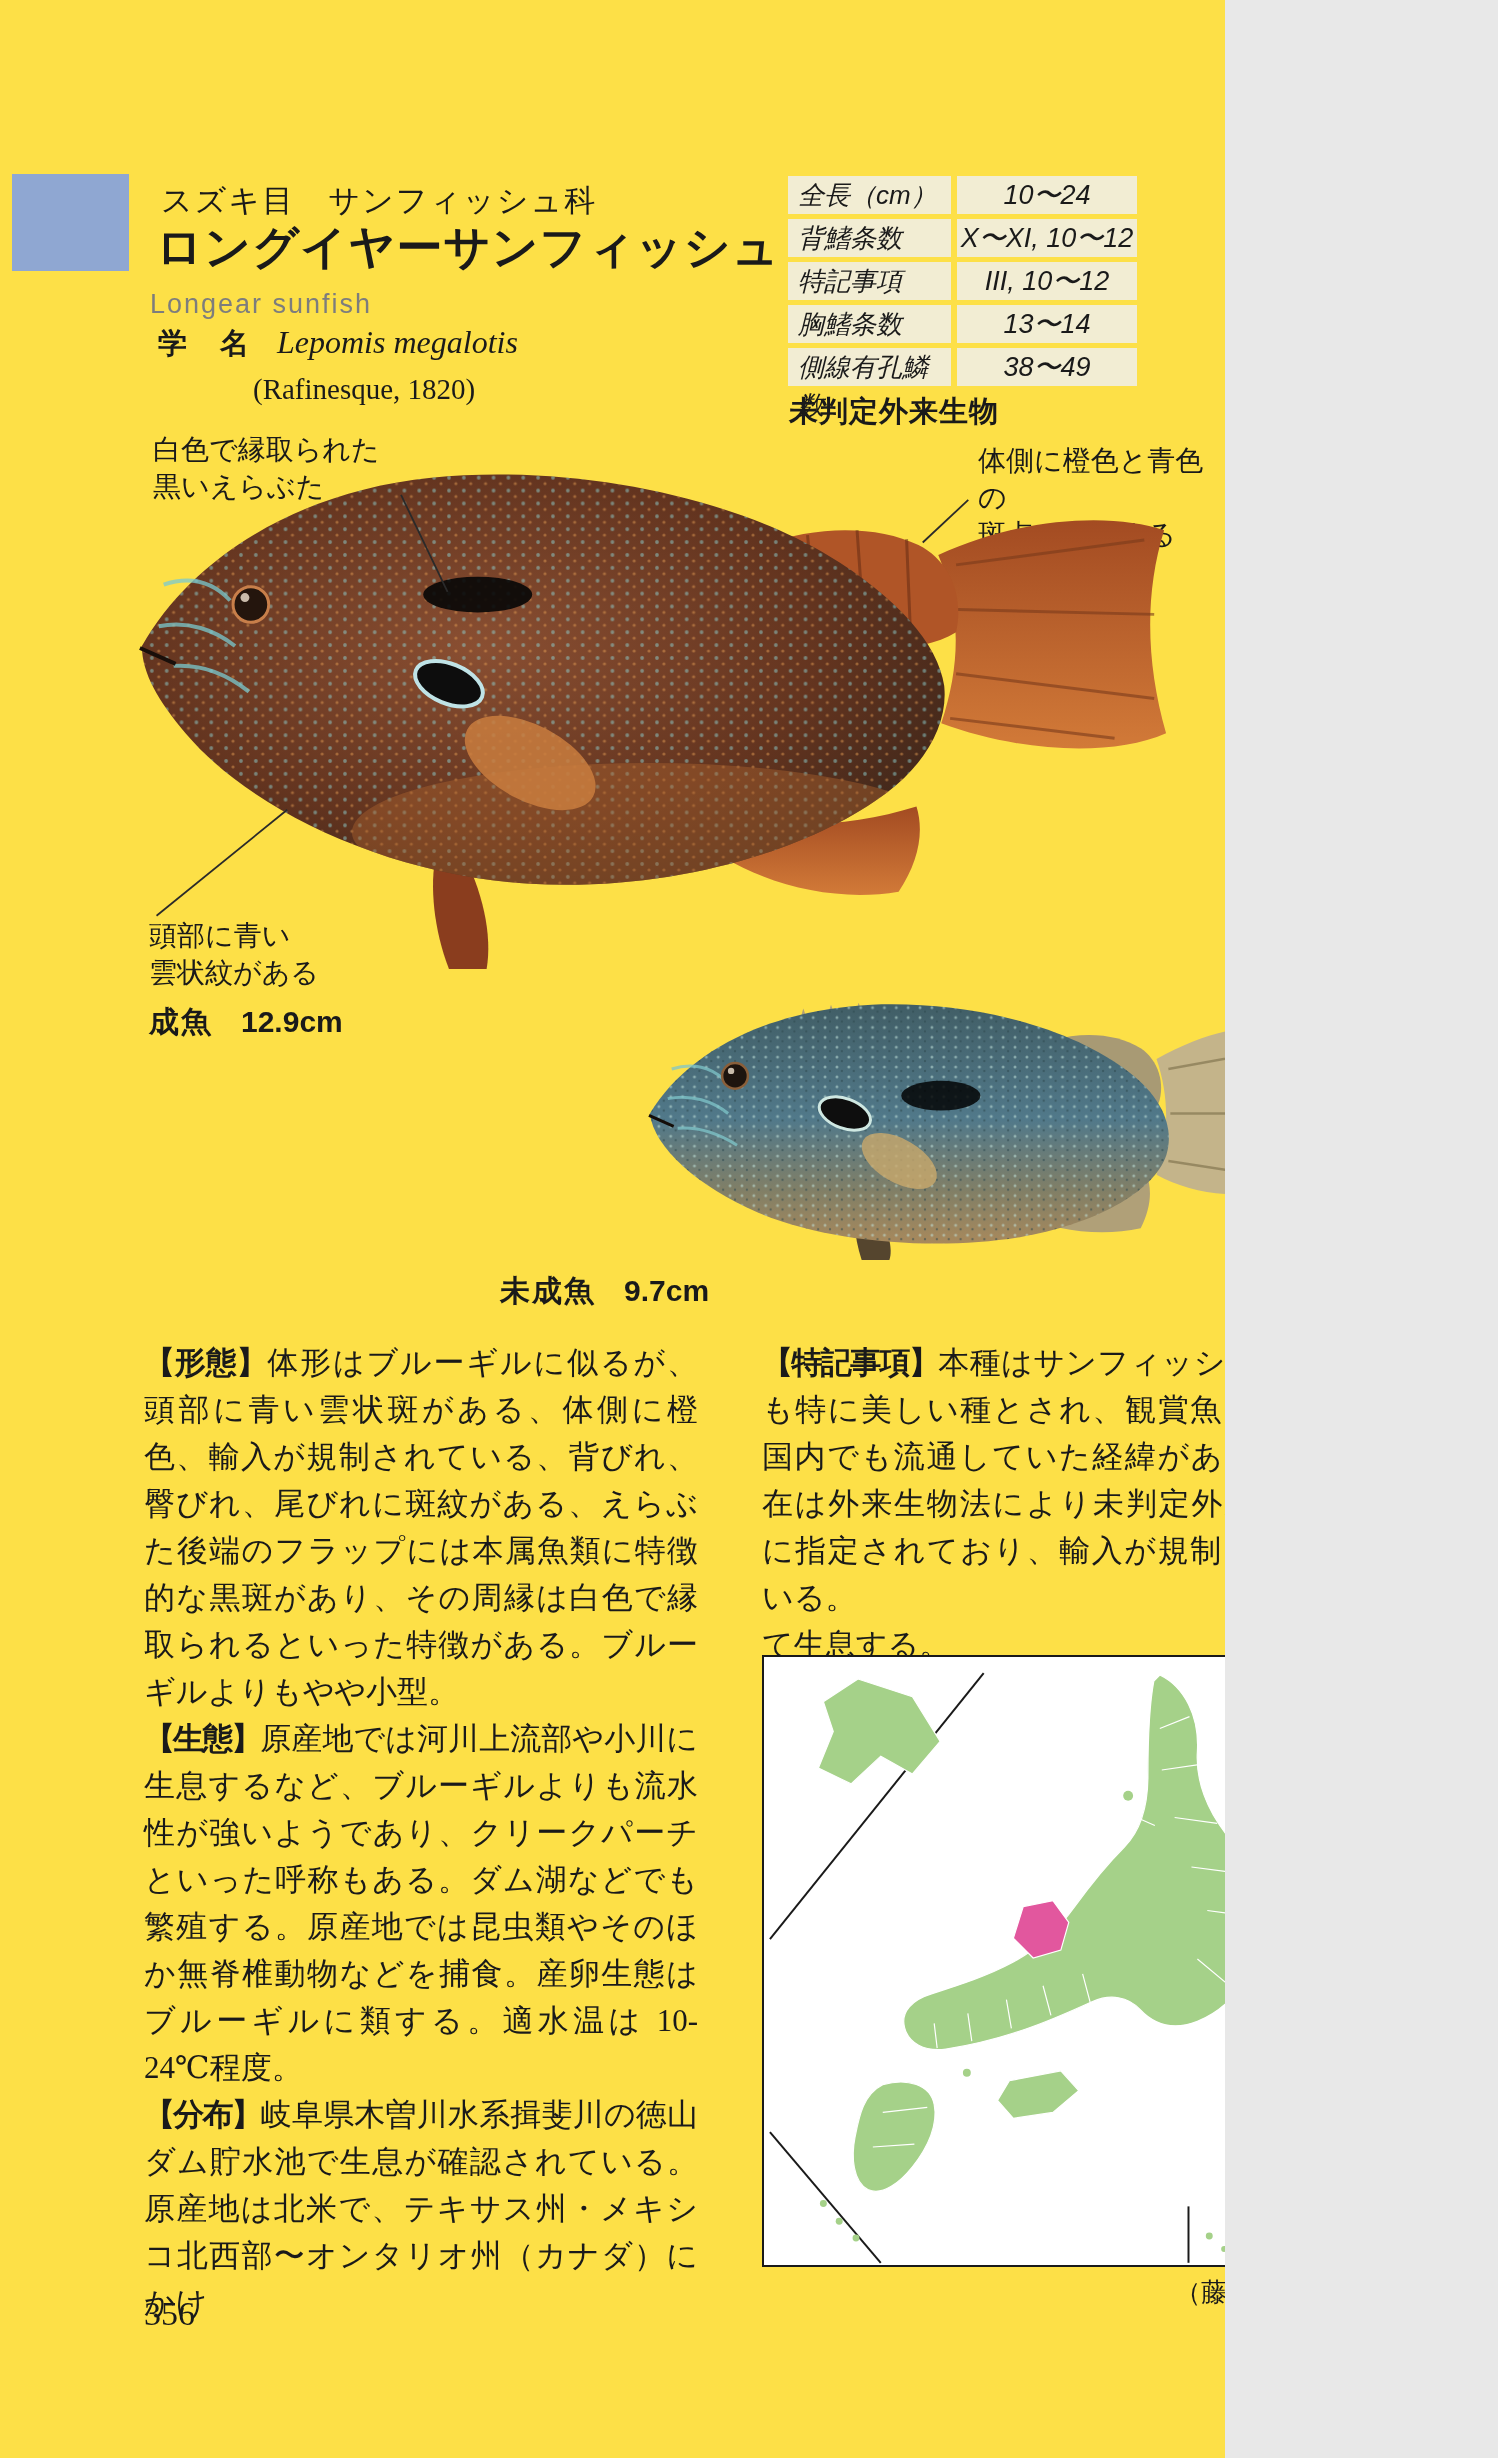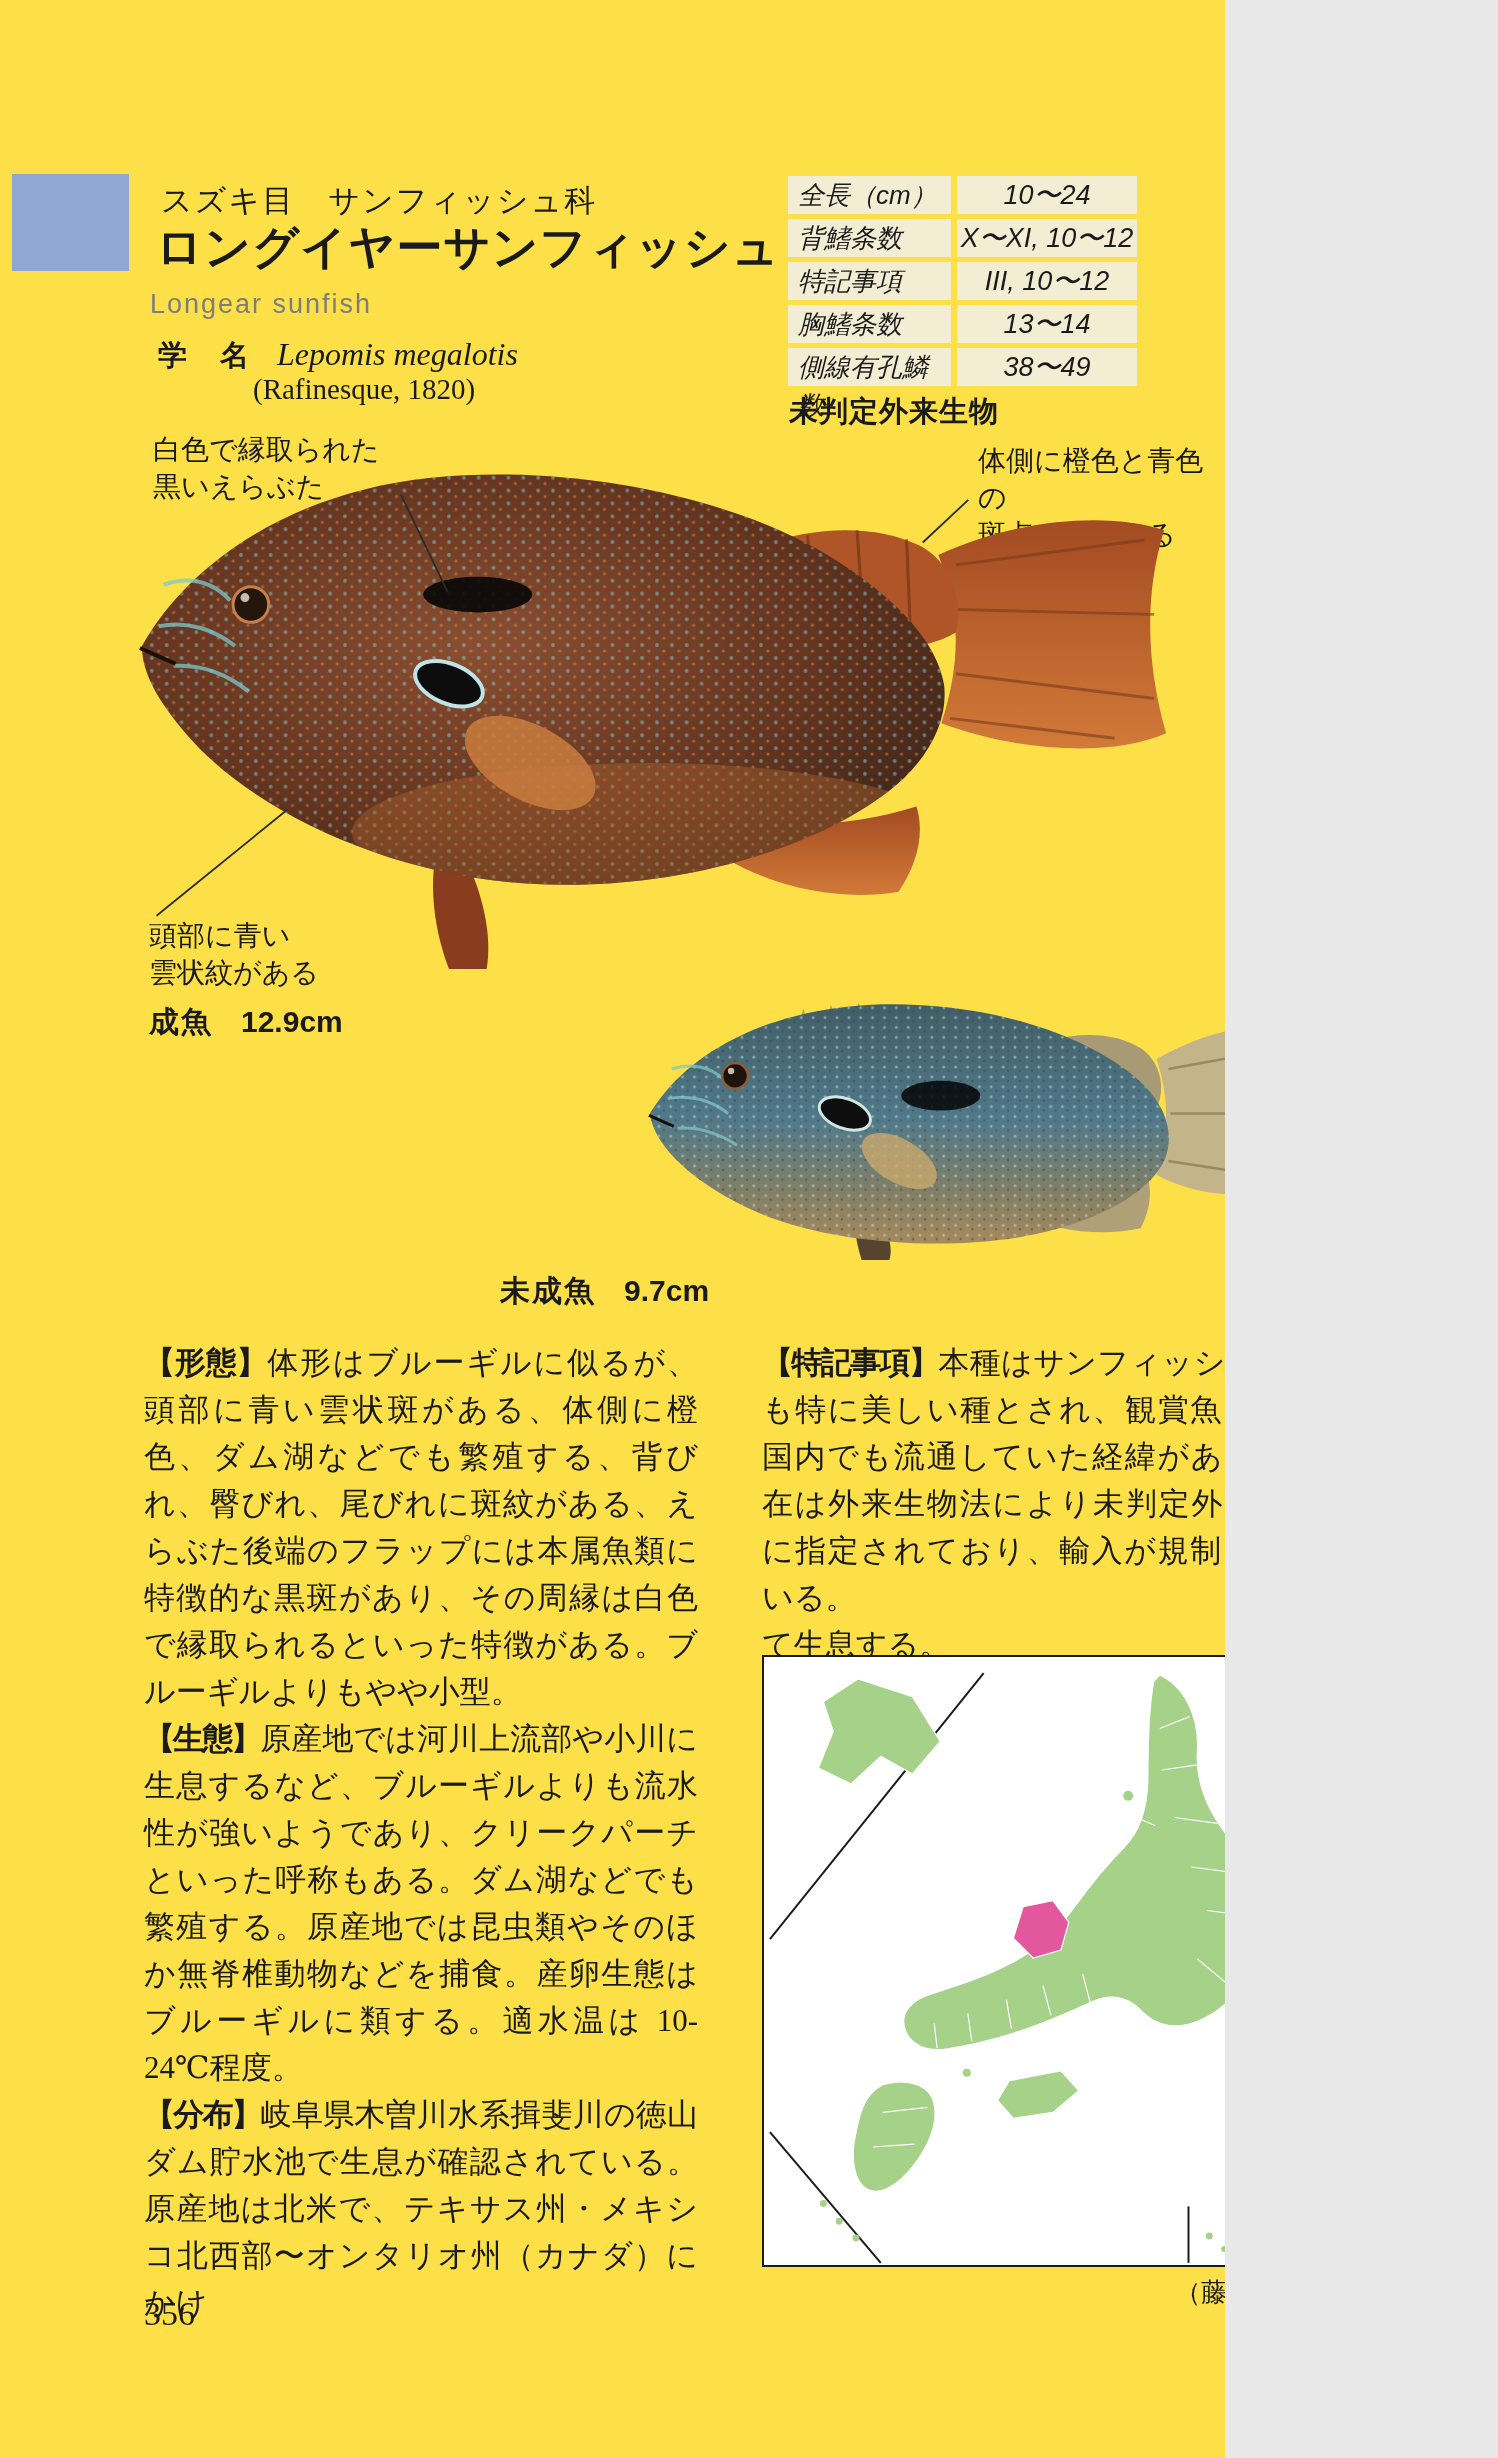--- a/index.html
+++ b/index.html
@@ -9,21 +9,21 @@
   html,body{margin:0;padding:0;background:#e8e8e8;}
   .page{position:relative;width:1225px;height:2458px;background:#fde047;overflow:hidden;
         font-family:"Liberation Sans",sans-serif;color:var(--text);}
   .abs{position:absolute;}
   .serif{font-family:"Liberation Serif","DejaVu Serif",serif;}
 
   .accent-rect{left:12px;top:174px;width:117px;height:97px;background:var(--accent_blue);}
   .order-family{left:161px;top:180px;font-size:31px;letter-spacing:2px;}
   .species-title{left:156px;top:217px;font-size:46px;font-weight:700;letter-spacing:1px;}
   .english-name{left:150px;top:289px;font-size:27px;color:var(--english_gray);letter-spacing:2px;}
-  .sci-row{left:158px;top:336px;display:flex;align-items:baseline;}
+  .sci-row{left:158px;top:324px;display:flex;align-items:baseline;}
   .sci-label{font-size:29px;font-weight:700;letter-spacing:2px;}
   .sci-name{font-size:32px;font-style:italic;margin-left:26px;}
   .sci-author{left:253px;top:373px;font-size:29px;}
 
   .stats-table{left:788px;top:176px;width:349px;}
   .stats-row{display:flex;margin-bottom:5px;font-style:italic;}
   .stats-label{width:163px;height:38px;background:var(--table_bg);font-size:26px;
                line-height:38px;padding-left:10px;box-sizing:border-box;}
   .stats-value{width:180px;height:38px;background:var(--table_bg);font-size:27px;
                line-height:38px;text-align:center;margin-left:6px;}
@@ -210,21 +210,21 @@
   </svg>
 
   <div class="abs size-label adult-size">
     <span>成魚</span><span class="size-num">12.9cm</span>
   </div>
   <div class="abs size-label juv-size">
     <span>未成魚</span><span class="size-num">9.7cm</span>
   </div>
 
   <div class="col col-left">
-    <p><span class="marker">【形態】</span><span>体形はブルーギルに似るが、頭部に青い雲状斑がある、体側に橙色、ダム湖などでも繁殖する、背びれ、臀びれ、尾びれに斑紋がある、えらぶた後端のフラップには本属魚類に特徴的な黒斑があり、その周縁は白色で縁取られるといった特徴がある。ブルーギルよりもやや小型。</span></p>
+    <p><span class="marker">【形態】</span><span>体形はブルーギルに似るが、頭部に青い雲状斑がある、体側に橙色、輸入が規制されている、背びれ、臀びれ、尾びれに斑紋がある、えらぶた後端のフラップには本属魚類に特徴的な黒斑があり、その周縁は白色で縁取られるといった特徴がある。ブルーギルよりもやや小型。</span></p>
     <p><span class="marker">【生態】</span><span>原産地では河川上流部や小川に生息するなど、ブルーギルよりも流水性が強いようであり、クリークパーチといった呼称もある。ダム湖などでも繁殖する。原産地では昆虫類やそのほか無脊椎動物などを捕食。産卵生態はブルーギルに類する。適水温は 10-24℃程度。</span></p>
     <p><span class="marker">【分布】</span><span>岐阜県木曽川水系揖斐川の徳山ダム貯水池で生息が確認されている。原産地は北米で、テキサス州・メキシコ北西部〜オンタリオ州（カナダ）にかけ</span></p>
   </div>
   <div class="col col-right">
     <p><span class="marker">【特記事項】</span><span>本種はサンフィッシュ科でも特に美しい種とされ、観賞魚として国内でも流通していた経緯がある。現在は外来生物法により未判定外来生物に指定されており、輸入が規制されている。</span></p>
     <p><span class="marker"></span><span>て生息する。</span></p>
   </div>
 
   <div class="abs map-box">
     <svg width="565" height="608" viewBox="0 0 571 614">

